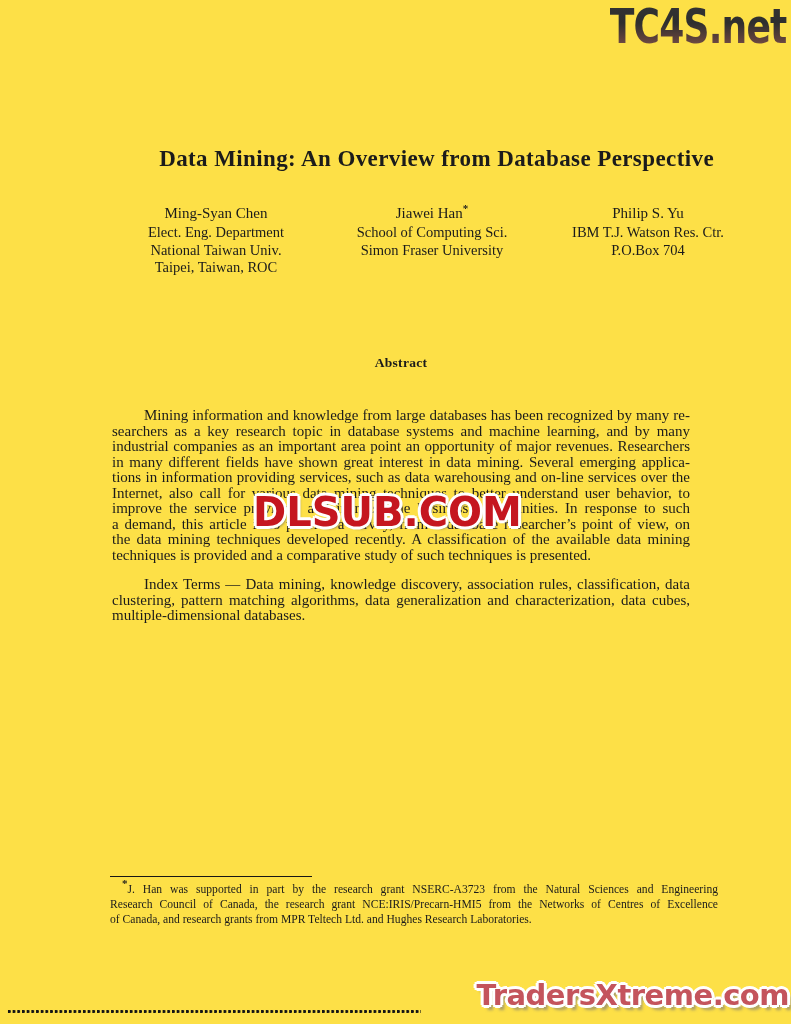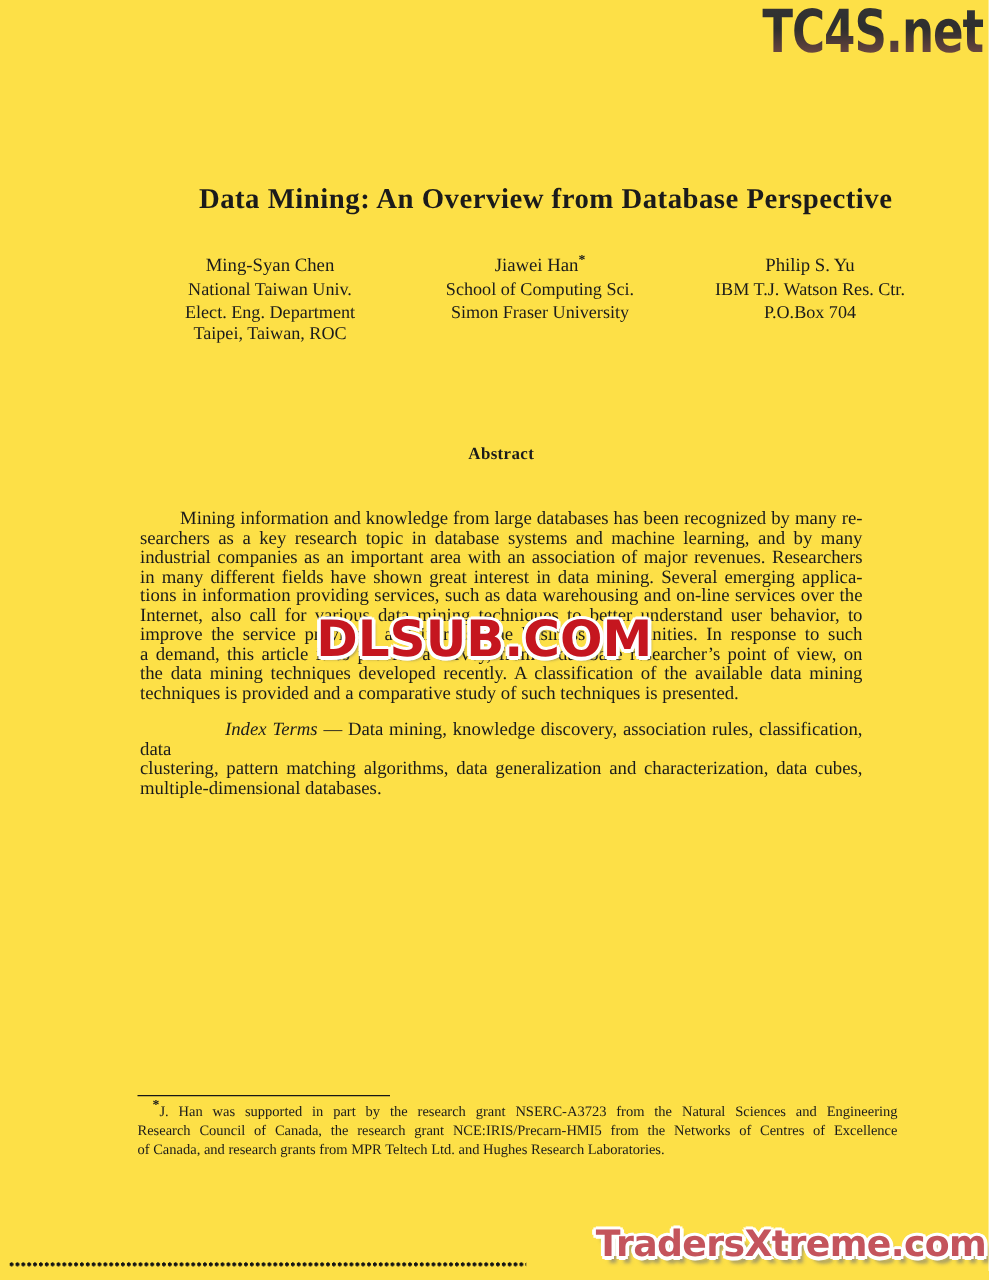--- a/index.html
+++ b/index.html
@@ -44,62 +44,62 @@
   sup.star{font-size:11px;font-weight:bold;vertical-align:6px;line-height:0;}
 
   .abs-head{position:absolute;left:112px;top:355px;width:578px;text-align:center;
             font-size:13.5px;font-weight:bold;letter-spacing:.3px;}
   .para{position:absolute;left:112px;width:578px;font-size:15px;line-height:15.5px;}
   .abstract{top:408px;}
   .indexterms{top:577px;}
   .jline{text-align:justify;text-align-last:justify;}
   .jline.endline{text-align-last:left;}
   .indent1{text-indent:32px;}
-  .it{font-style:italic;margin-left:36px;}
+  .it{}
 
   .footrule{position:absolute;left:110px;top:876px;width:202px;height:0;
             border-top:1.5px solid #161616;}
   .footnote{position:absolute;left:110px;top:882px;width:608px;
             font-size:11.6px;line-height:15.2px;}
   .footnote .indentf{text-indent:12px;}
 </style>
 </head>
 <body>
 
 <div class="page">
 
   <div class="wm-top">TC4S.net</div>
 
   <div class="title">Data Mining: An Overview from Database Perspective</div>
 
   <div class="authcol c1">
     <div class="aname">Ming-Syan Chen</div>
+    <div class="aff">Elect. Eng. Department</div>
     <div class="aff">National Taiwan Univ.</div>
-    <div class="aff">Elect. Eng. Department</div>
     <div class="aff">Taipei, Taiwan, ROC</div>
   </div>
 
   <div class="authcol c2">
     <div class="aname"><span>Jiawei Han</span><sup class="star">*</sup></div>
     <div class="aff">School of Computing Sci.</div>
     <div class="aff">Simon Fraser University</div>
   </div>
 
   <div class="authcol c3">
     <div class="aname">Philip S. Yu</div>
     <div class="aff">IBM T.J. Watson Res. Ctr.</div>
     <div class="aff">P.O.Box 704</div>
   </div>
 
   <div class="abs-head">Abstract</div>
 
   <div class="para abstract">
     <div class="jline indent1">Mining information and knowledge from large databases has been recognized by many re-</div>
     <div class="jline">searchers as a key research topic in database systems and machine learning, and by many</div>
-    <div class="jline">industrial companies as an important area with an association of major revenues. Researchers</div>
+    <div class="jline">industrial companies as an important area point an opportunity of major revenues. Researchers</div>
     <div class="jline">in many different fields have shown great interest in data mining. Several emerging applica-</div>
     <div class="jline">tions in information providing services, such as data warehousing and on-line services over the</div>
     <div class="jline">Internet, also call for various data mining techniques to better understand user behavior, to</div>
     <div class="jline">improve the service provided, and increase the business opportunities. In response to such</div>
     <div class="jline">a demand, this article is to provide a survey, from a database researcher’s point of view, on</div>
     <div class="jline">the data mining techniques developed recently. A classification of the available data mining</div>
     <div class="jline endline">techniques is provided and a comparative study of such techniques is presented.</div>
   </div>
 
   <div class="para indexterms">

